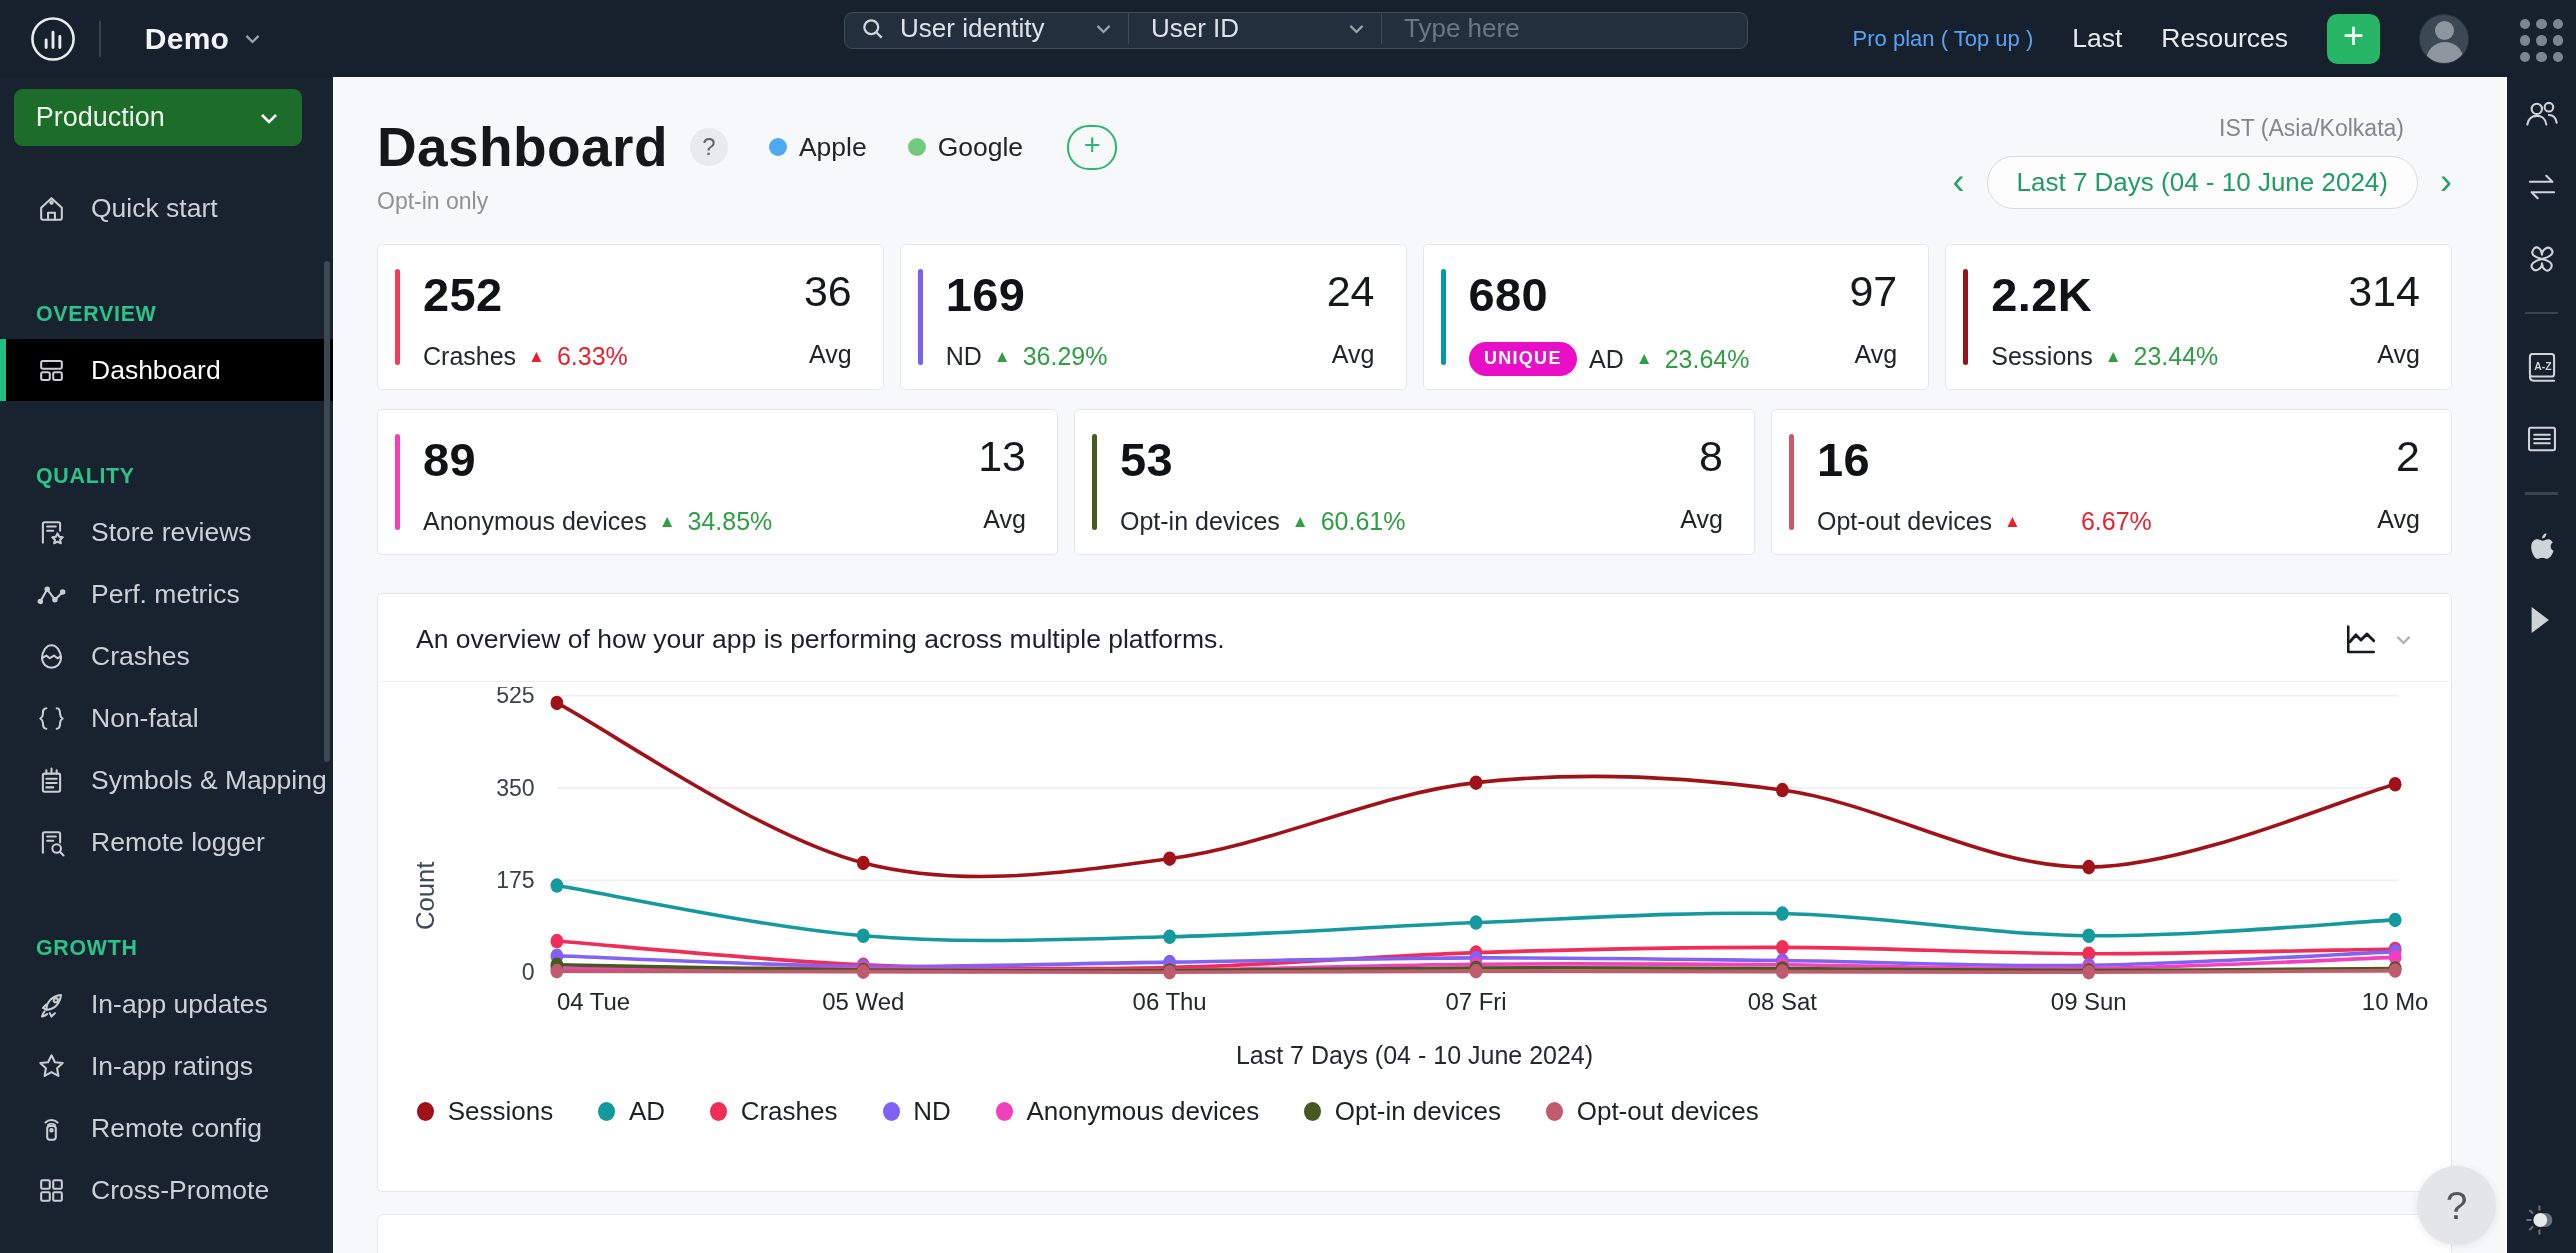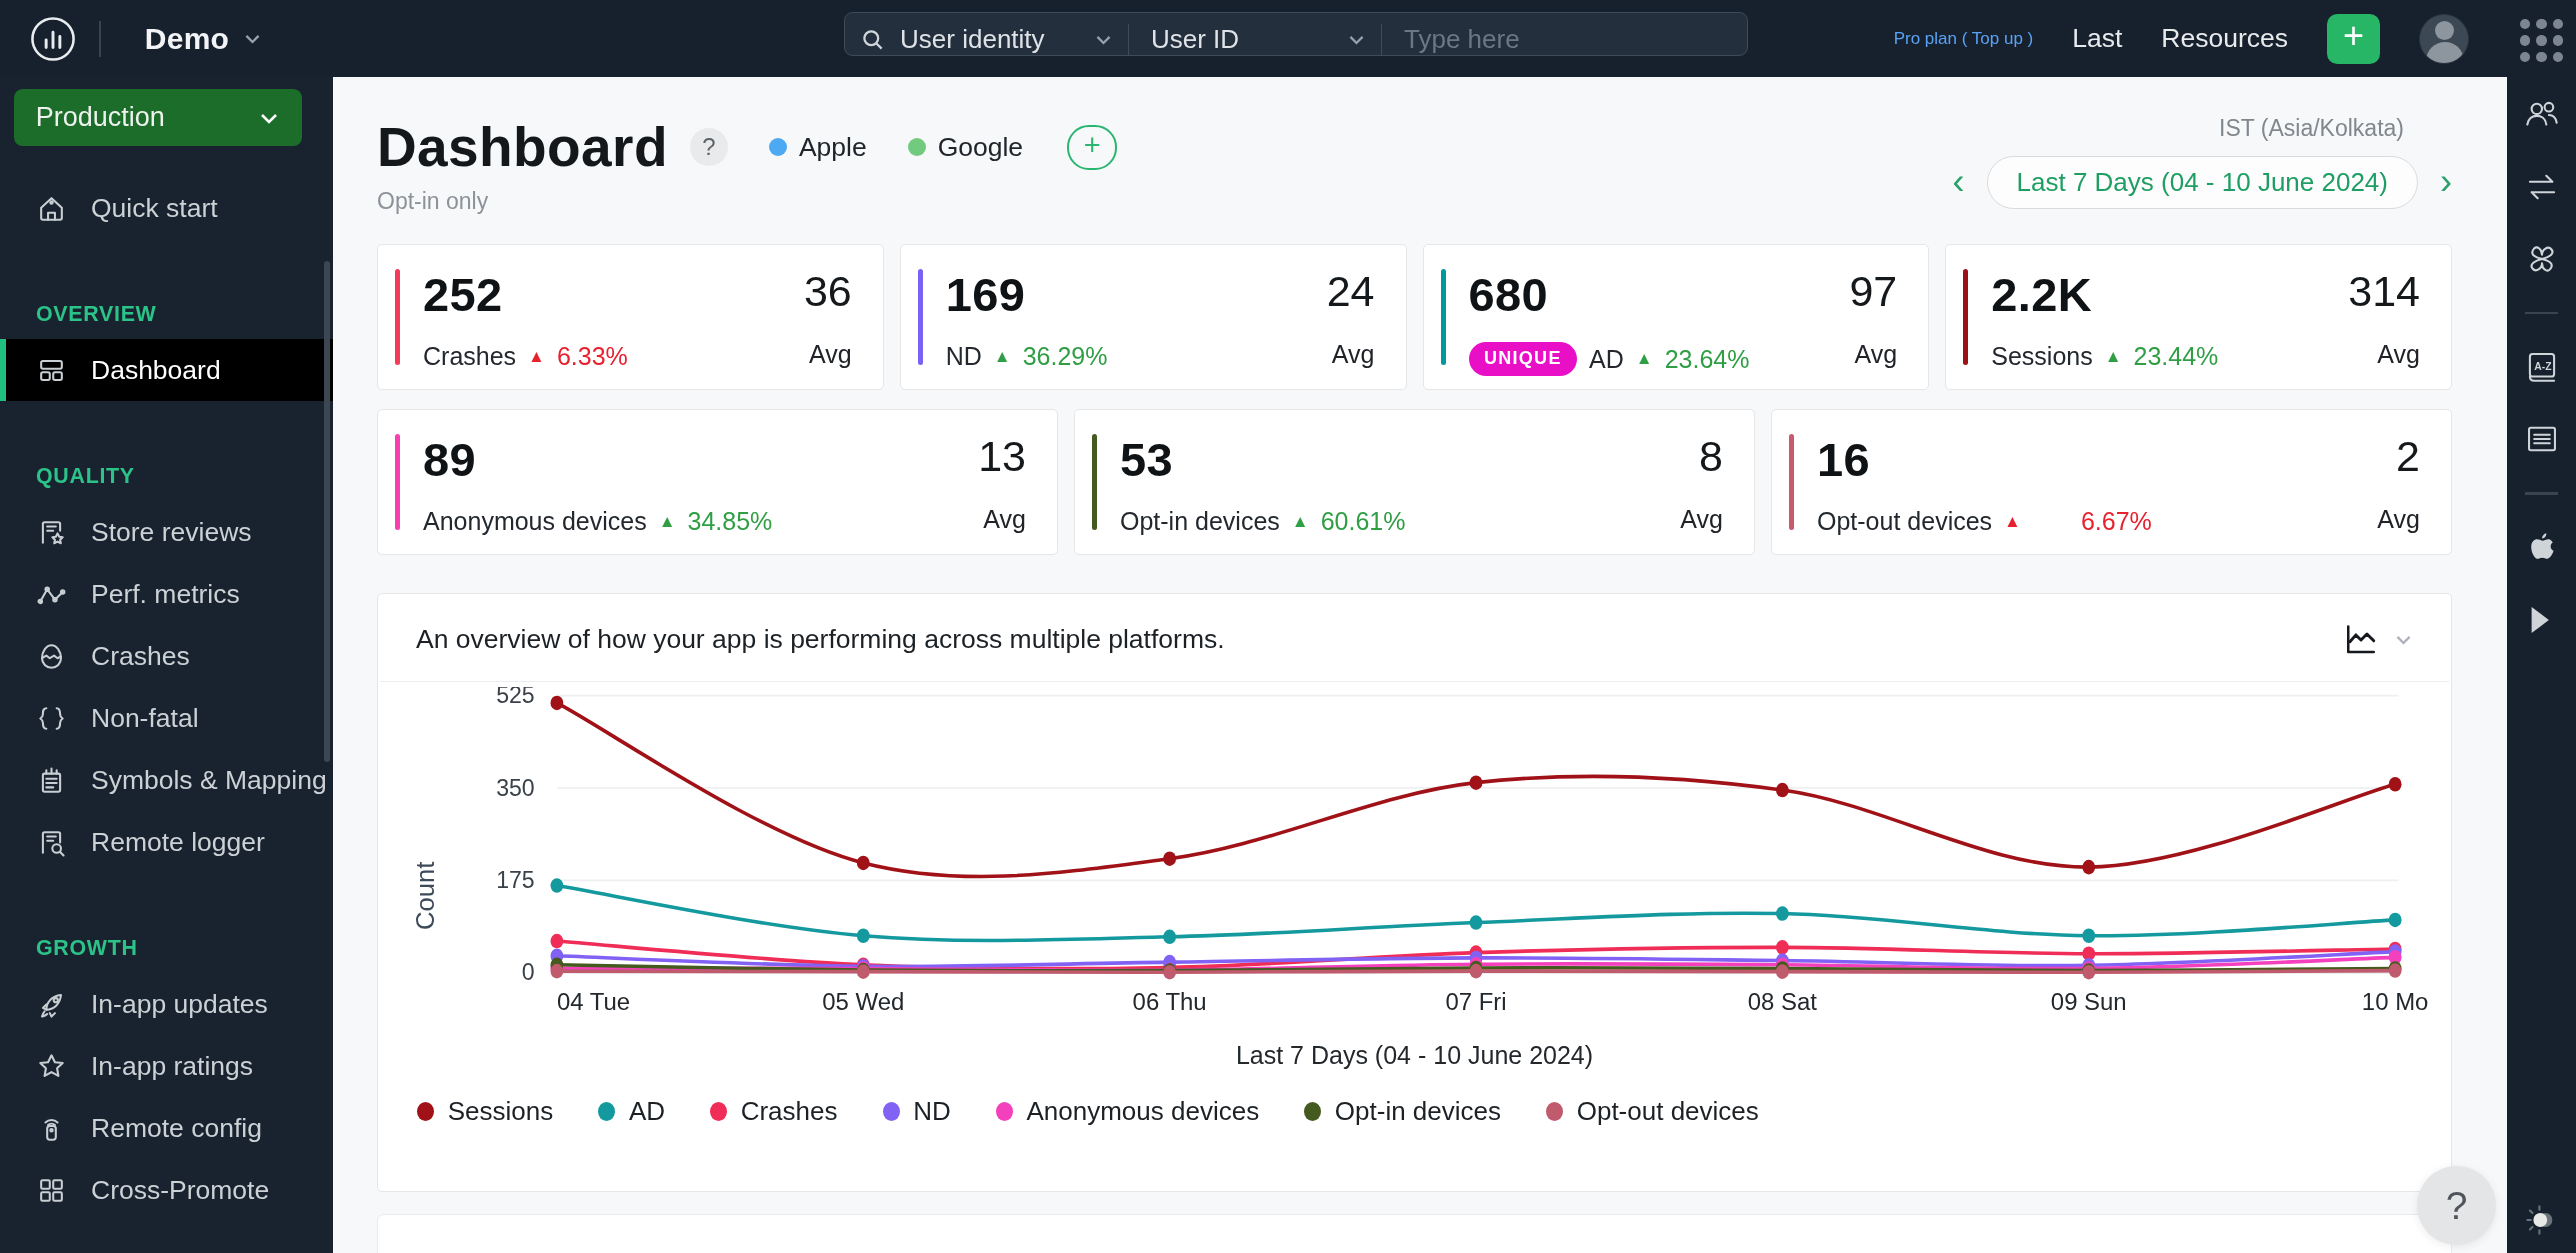--- a/index.html
+++ b/index.html
@@ -15,33 +15,33 @@
     background:#17212d; display:flex; align-items:center; padding:0 29px;
     z-index:5;
   }
   .brand { display:flex; align-items:center; gap:22px; }
   .logo-circ { width:48px; height:48px; color:#e8ecef; }
   .tb-divider { width:1.7px; height:36px; background:#39434f; }
   .app-select { display:flex; align-items:center; gap:13.7px; cursor:pointer; margin-left:22px; }
   .app-select .name { color:#f2f4f6; font-size:30px; font-weight:700; letter-spacing:0.3px; }
   .chev { width:19px; height:19px; stroke:#9aa3ac; stroke-width:2.6; fill:none; }
   .searchbar {
-    position:absolute; left:844px; top:12px; width:904px; height:44px;
+    position:absolute; left:844px; top:12px; width:904px; height:37px;
     background:#232f3c; border:1.7px solid #3e4b59; border-radius:8.6px;
-    display:flex; align-items:flex-end; overflow:hidden;
+    display:flex; align-items:flex-start; overflow:hidden;
   }
   .seg { display:flex; align-items:center; color:#dfe3e7; font-size:26px; }
   .seg.scope { width:283px; padding-left:15.4px; gap:13.7px; }
   .seg.field { width:253px; padding-left:22px; border-left:1.7px solid #3e4b59; }
   .seg .lbl { flex:1; }
   .seg .chev { margin-right:15.4px; }
   .seg.input { flex:1; border-left:1.7px solid #3e4b59; padding-left:22px; color:#6b7785; }
   .search-glyph { width:26px; height:26px; stroke:#cfd5da; stroke-width:2.6; fill:none; }
   .tb-right { position:absolute; right:38px; top:0; height:77px; display:flex; align-items:center; gap:39px; }
-  .plan { font-size:17px; color:#5aa2f5; cursor:pointer;text-align:right; }
+  .plan { font-size:22px; color:#5aa2f5; cursor:pointer;text-align:right; }
   .plan .paren { color:#dfe3e7; }
   .tb-link { font-size:26.5px; color:#e8eaec; cursor:pointer; }
   .add-btn {
     width:53px; height:50px; border-radius:10.3px; background:#27b566; border:none;
     color:#fff; font-size:36px; line-height:1; cursor:pointer; display:flex;
     align-items:center; justify-content:center; padding-bottom:5.1px;
   }
   .avatar {
     width:50px; height:50px; border-radius:50%; background:#3c4854; overflow:hidden;
     position:relative; cursor:pointer; border:1.7px solid #2a3541;

